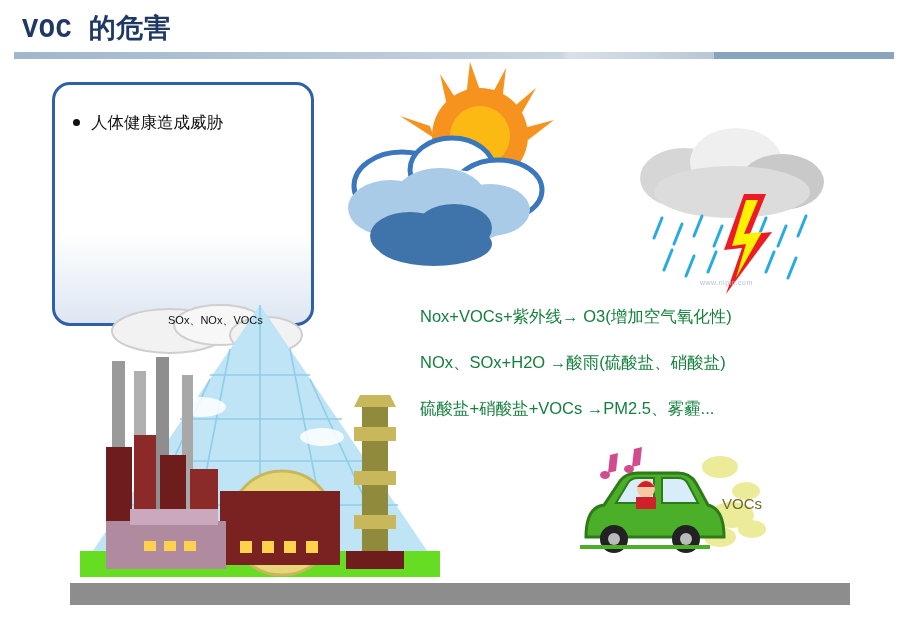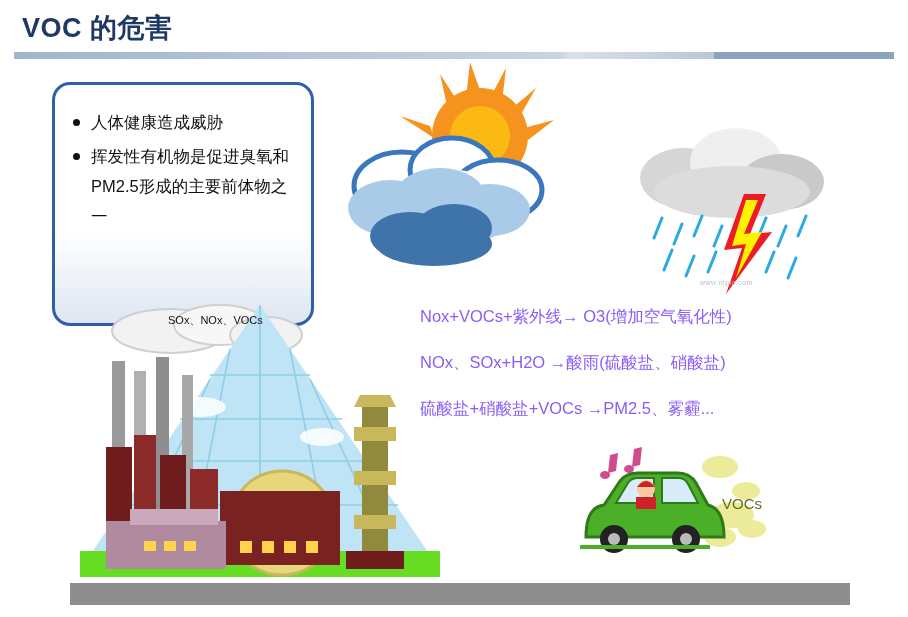--- a/index.html
+++ b/index.html
@@ -19,20 +19,21 @@
   
   .slide-title {
     position: absolute;
     left: 22px;
     top: 10px;
     font-size: 27px;
     font-weight: bold;
     color: #1f3864;
     letter-spacing: 0.5px;
     white-space: nowrap;
+    font-family: Liberation Mono, monospace;
   }
   .title-rule {
     position: absolute;
     left: 14px;
     top: 52px;
     width: 880px;
     height: 7px;
     background: linear-gradient(to right, #9fb6cd 0%, #c8d4e0 62%, #d9e1e8 63%, #8fa8c0 100%);
   }
   .title-rule-right {
@@ -100,21 +101,21 @@
   
   .equations {
     position: absolute;
     left: 420px;
     top: 305px;
     width: 470px;
   }
   .equations .eq {
     font-size: 16.5px;
     line-height: 22px;
-    color: #8b5cf6;
+    color: #15803d;
     margin-bottom: 24px;
     white-space: nowrap;
   }
 
   
   .art-factory {
     position: absolute;
     left: 70px;
     top: 295px;
     width: 400px;
@@ -169,21 +170,20 @@
 </head>
 <body>
 
 <div class="slide-title">VOC 的危害</div>
 <div class="title-rule"></div>
 <div class="title-rule-right"></div>
 
 <div class="callout">
   <ul>
     <li>人体健康造成威胁</li>
-    <li>挥发性有机物是促进臭氧和PM2.5形成的主要前体物之一</li>
   </ul>
 </div>
 
 <div class="art-sun-clouds">
   <svg width="270" height="230" viewBox="0 0 270 230" xmlns="http://www.w3.org/2000/svg">
 
     <g>
       <polygon points="118,52 110,16 128,44" fill="#f6921e"></polygon>
       <polygon points="136,40 140,4 152,38" fill="#f6921e"></polygon>
       <polygon points="160,40 176,10 172,44" fill="#f6921e"></polygon>

